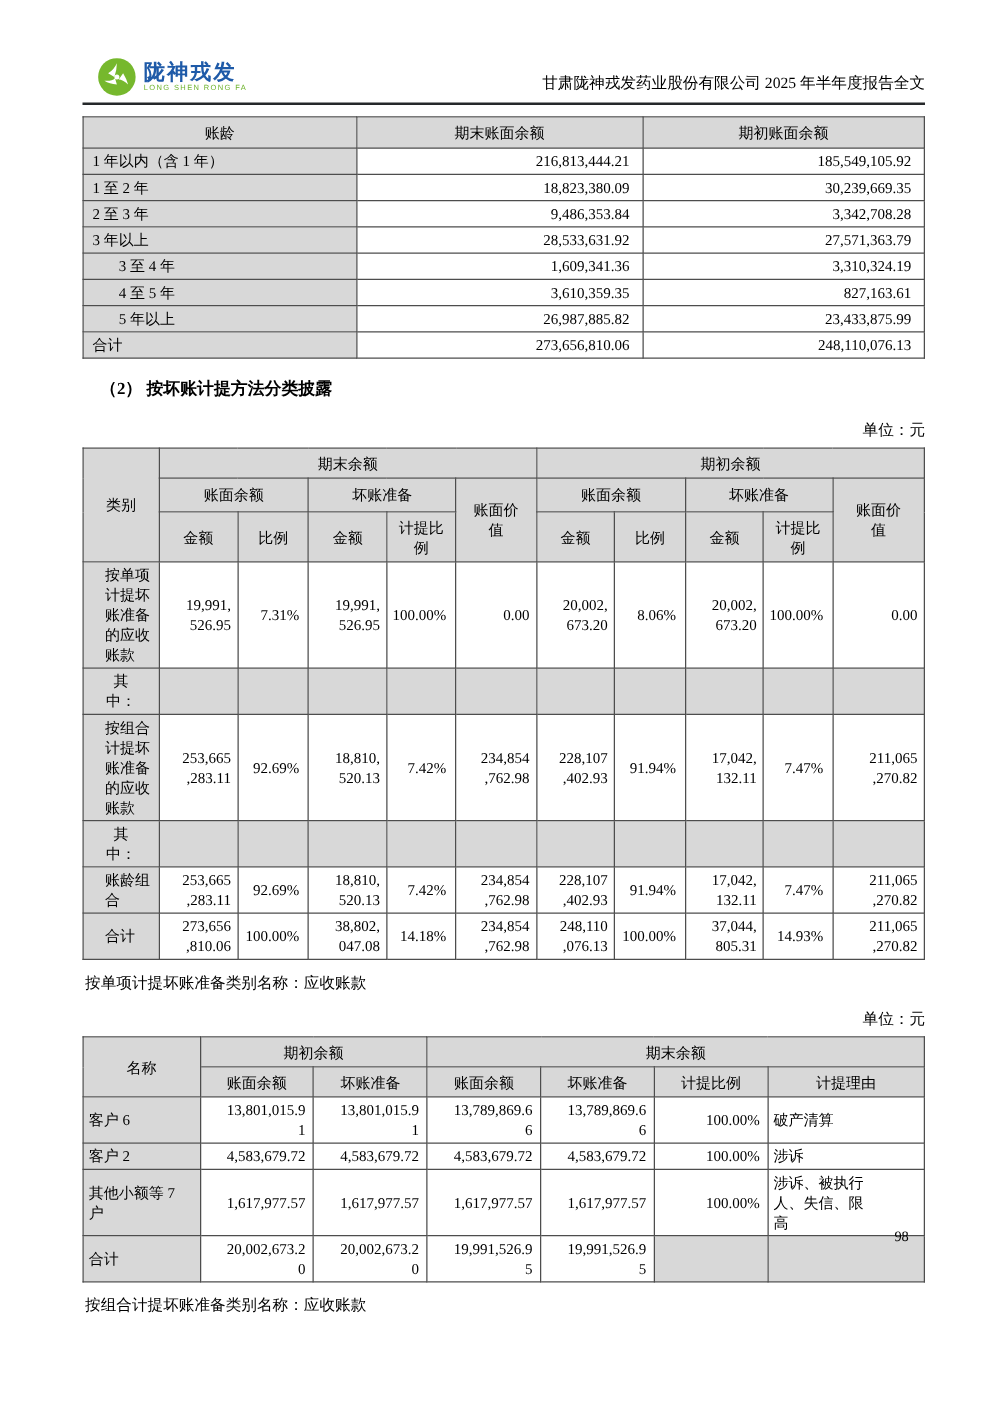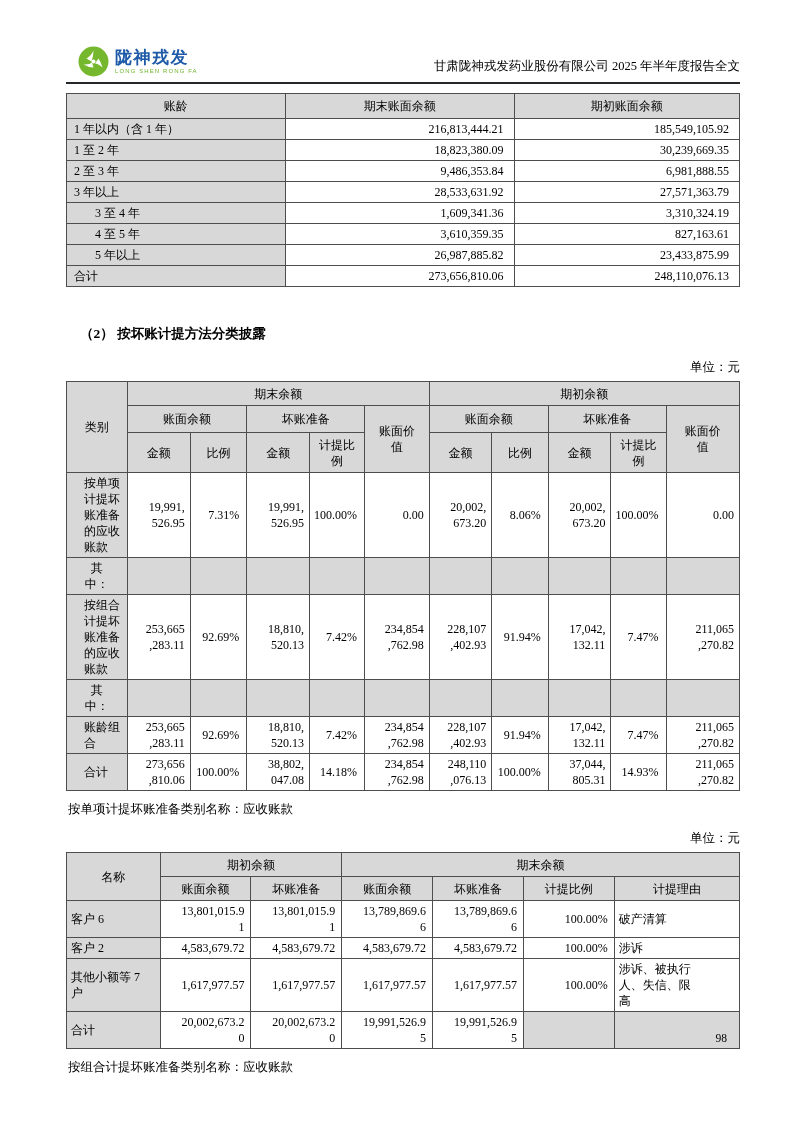--- a/index.html
+++ b/index.html
@@ -32,21 +32,21 @@
   .num { text-align:right; padding-right:10px; }
   .lbl { text-align:left; padding-left:7px; }
 
   
   .t1 { margin-top:9px; }
   .t1 td { height:21px; }
   .t1 .hd td { height:25px; }
   .t1 .indent { padding-left:28px; }
 
   
-  .sec-h { font-size:13.5px; font-weight:bold; margin:38px 0 0 14px; }
+  .sec-h { font-size:13.5px; font-weight:bold; margin:15px 0 0 14px; }
   .unit { text-align:right; font-size:12.5px; margin-top:16px; }
   .unit2 { text-align:right; font-size:12.5px; margin-top:12px; }
 
   
   .t2 { margin-top:5px; }
   .t2 td { padding:2px 3px; }
   .t2 .num { padding-right:5px; }
   .t2 .pct { text-align:right; padding-right:7px; }
   .t2 .h1 td { height:24px; }
   .t2 .h2 td { height:27px; }
@@ -54,21 +54,21 @@
   .t2 .lbl { padding-left:17px; }
 
   .note { font-size:12.5px; margin:10px 0 0 2px; }
 
   
   .t3 { margin-top:5px; }
   .t3 td { padding:2px 4px; }
   .t3 .num { padding-right:6px; }
   .t3 .hd td { height:24px; }
 
-  .pageno { position:absolute; top:1032px; right:66px; font-size:11.5px; }
+  .pageno { position:absolute; top:984px; right:66px; font-size:11.5px; }
 </style>
 </head>
 <body>
 
 <div class="page">
   <div class="content">
 
     <div class="hdr">
       <div class="logo">
         <span style="display:inline-flex;">
@@ -106,21 +106,21 @@
         <td class="num">185,549,105.92</td>
       </tr>
       <tr>
         <td class="shade lbl">1 至 2 年</td>
         <td class="num">18,823,380.09</td>
         <td class="num">30,239,669.35</td>
       </tr>
       <tr>
         <td class="shade lbl">2 至 3 年</td>
         <td class="num">9,486,353.84</td>
-        <td class="num">6,981,888.55</td>
+        <td class="num">3,342,708.28</td>
       </tr>
       <tr>
         <td class="shade lbl">3 年以上</td>
         <td class="num">28,533,631.92</td>
         <td class="num">27,571,363.79</td>
       </tr>
       <tr>
         <td class="shade lbl indent">3 至 4 年</td>
         <td class="num">1,609,341.36</td>
         <td class="num">3,310,324.19</td>

